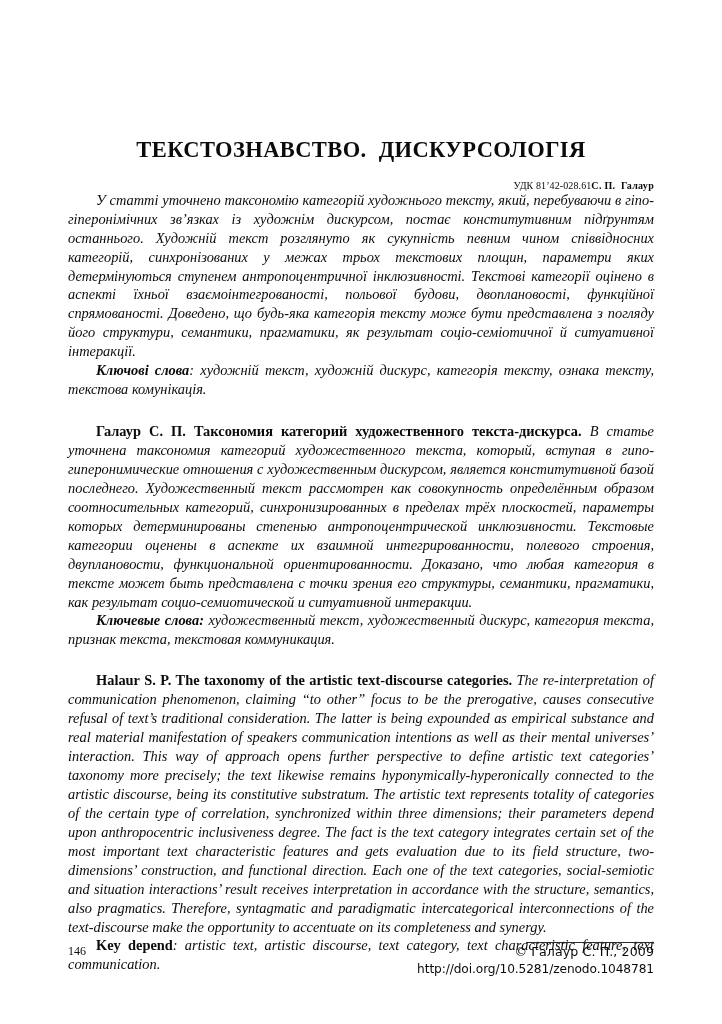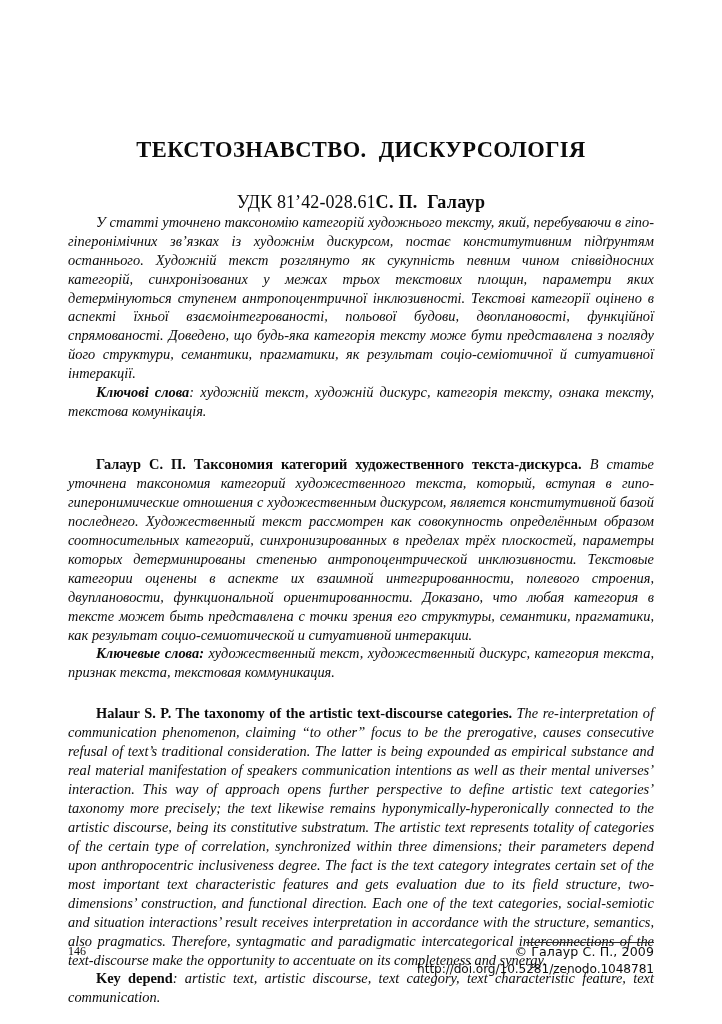--- a/index.html
+++ b/index.html
@@ -42,24 +42,24 @@
     font-size: 22.5px;
     font-weight: bold;
     letter-spacing: 0.4px;
     line-height: 1.1;
     white-space: pre;
   }
 
   
   .meta-row {
     display: flex;
-    justify-content: center;
+    justify-content: flex-end;
     align-items: baseline;
-    margin-top: 29px;
-    font-size: 18px;
+    margin-top: 17px;
+    font-size: 10px;
   }
   .udc {
     font-weight: normal;
     letter-spacing: 0.1px;
   }
   .author {
     font-weight: bold;
     letter-spacing: 0.3px;
     white-space: pre;
   }
@@ -76,21 +76,21 @@
 
   
   .abstract {
     font-size: 14.4px;
     line-height: 1.315;
     text-align: justify;
     text-justify: inter-word;
     font-style: italic;
     hyphens: manual;
   }
-  .abstract.ru { margin-top: 34px; }
+  .abstract.ru { margin-top: 23px; }
   .abstract.en { margin-top: 22px; font-style: italic; }
 
   .abstract p {
     margin: 0;
     text-indent: 28px;
   }
   .abstract p + p { margin-top: 0; }
 
   .lead-bold {
     font-style: normal;

